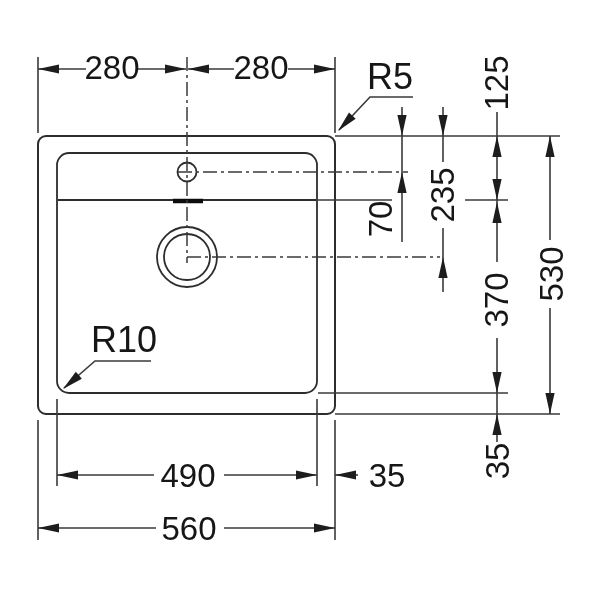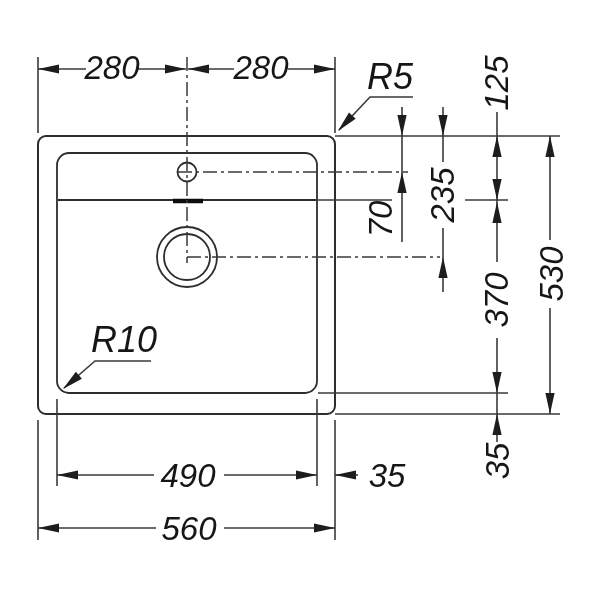--- a/index.html
+++ b/index.html
@@ -1,21 +1,20 @@
 <!DOCTYPE html>
 <html><head>
 <meta charset="utf-8">
 <style>
   html, body { margin: 0; padding: 0; background: #ffffff; }
   .stage {
     position: relative;
     width: 600px; height: 600px;
     background: #ffffff;
     overflow: hidden;
-    font-style: italic;
   }
   svg { display: block; }
   .obj    { stroke: #2d2d2d; stroke-width: 2;   fill: none; stroke-linecap: round; }
   .objthin{ stroke: #2d2d2d; stroke-width: 1.8; fill: none; }
   .dim    { stroke: #3a3a3a; stroke-width: 1.6; fill: none; stroke-linecap: butt; }
   .cl     { stroke: #3a3a3a; stroke-width: 1.5; fill: none; stroke-dasharray: 14 4 3 4; }
   .tick   { stroke: #0d0d0d; stroke-width: 4.5; fill: none; }
   .ah     { fill: #1d1d1d; stroke: none; }
   .lbl {
     font-family: "Liberation Sans", "DejaVu Sans", sans-serif;

